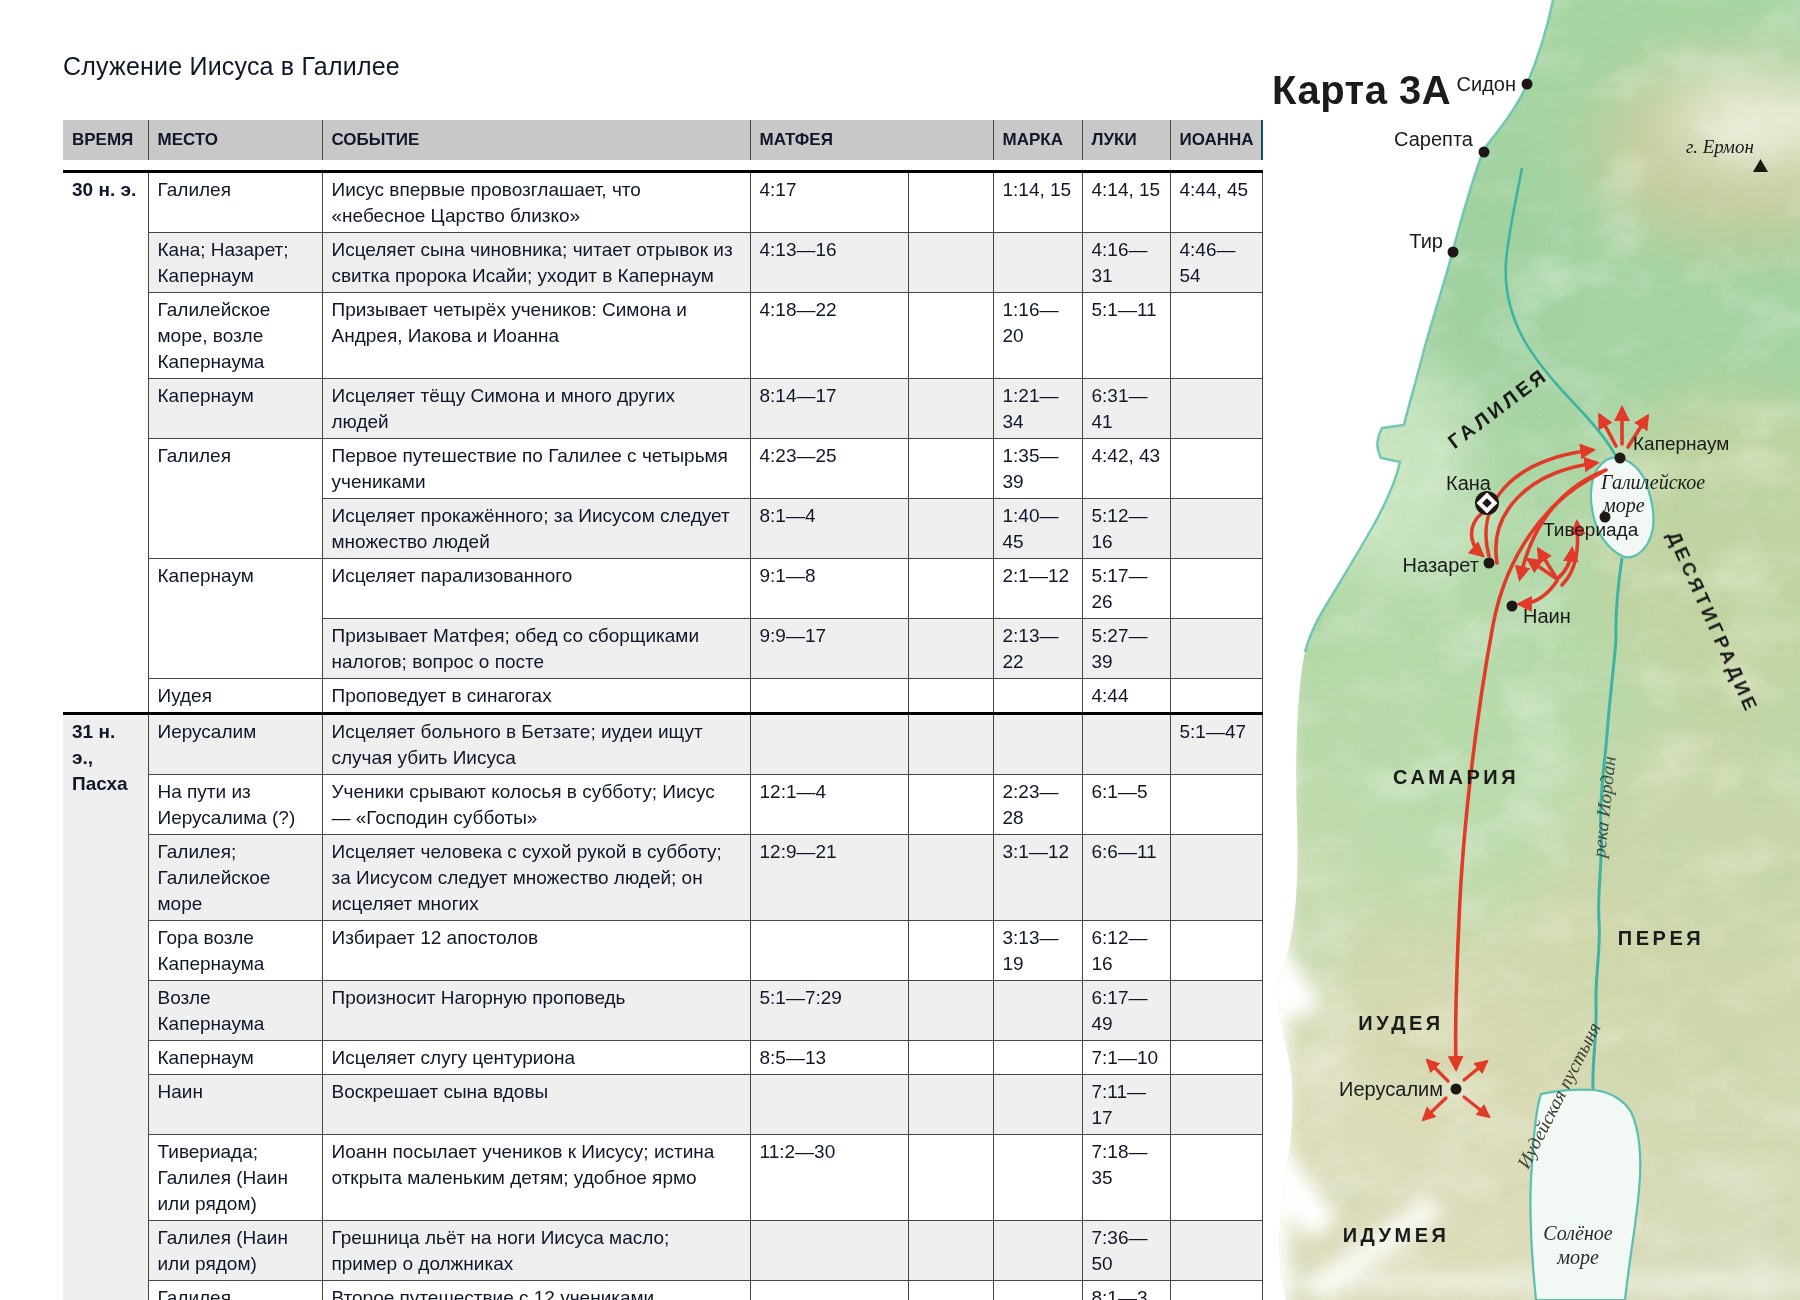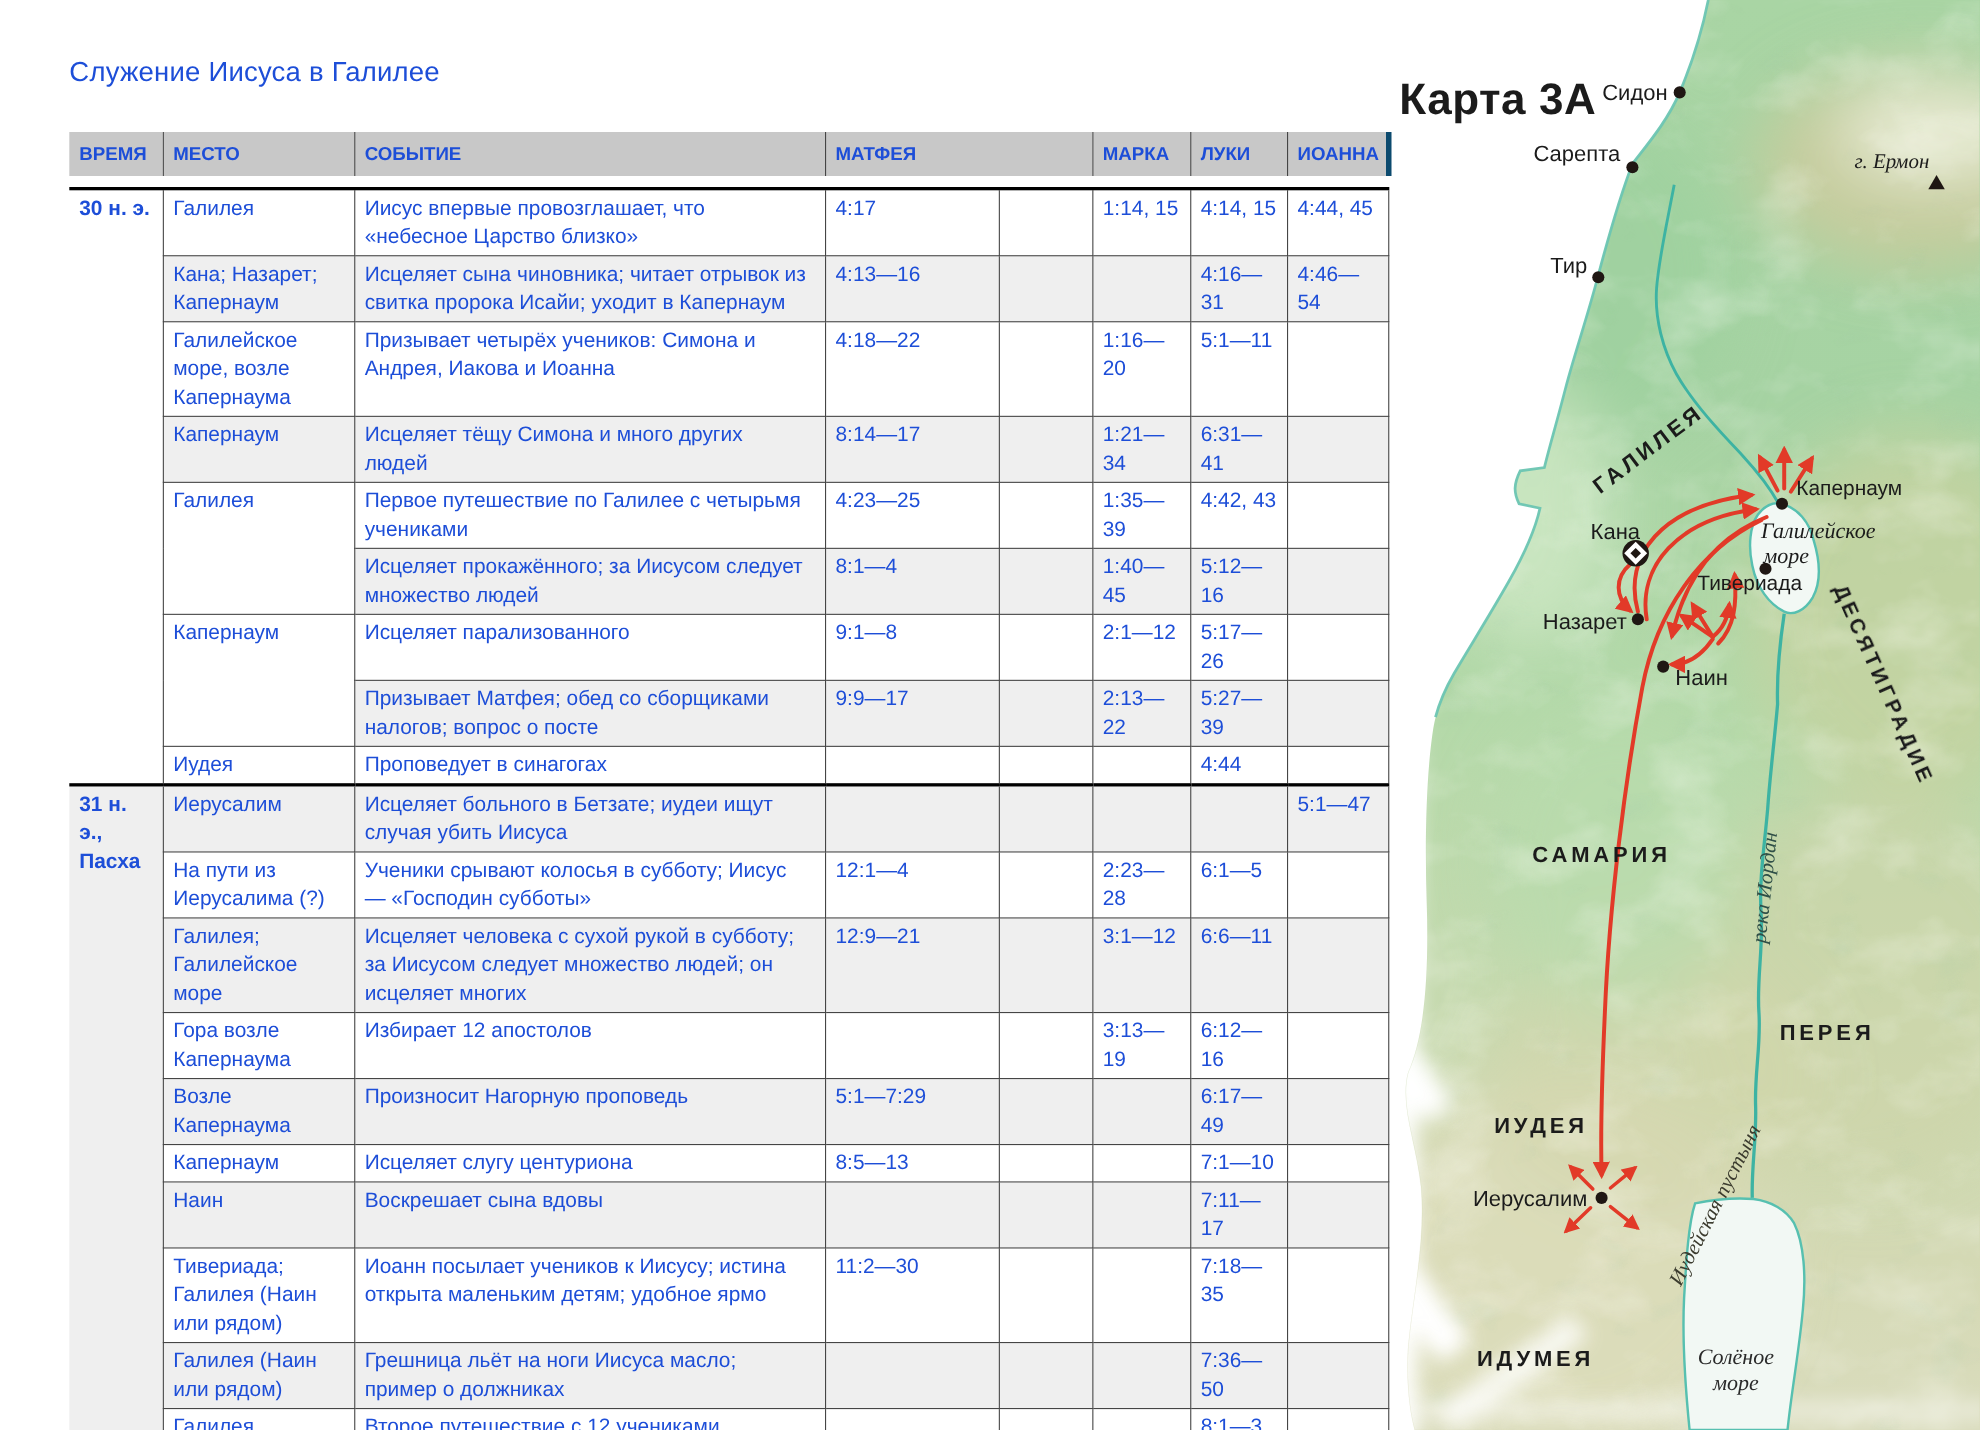--- a/index.html
+++ b/index.html
@@ -1,27 +1,27 @@
 <!DOCTYPE html>
 <html><head>
 <meta charset="utf-8">
 <style>
   html,body{margin:0;padding:0;background:#fff;}
   .page{position:relative;width:1800px;height:1300px;overflow:hidden;
-        font-family:"Liberation Sans","DejaVu Sans",sans-serif;color:#1d4ed8;background:#fff;}
+        font-family:"Liberation Sans","DejaVu Sans",sans-serif;color:#0f172a;background:#fff;}
   #map-svg{position:absolute;left:0;top:0;z-index:0;}
   h1.doc-title{position:absolute;left:63px;top:52px;margin:0;font-size:25px;font-weight:normal;
                letter-spacing:.2px;z-index:2;}
   .tablewrap{position:absolute;left:63px;top:120px;width:1199px;z-index:2;}
   table.ev{border-collapse:collapse;table-layout:fixed;width:1199px;font-size:19px;line-height:26px;}
   table.ev td,table.ev th{vertical-align:top;padding:4px 9px 3px 9px;overflow:hidden;}
   table.ev th{background:#c8c8c8;font-size:17px;font-weight:bold;text-align:left;height:30px;
               border-left:1px solid #454545;border-top:none;border-bottom:none;padding-top:7px;}
   table.ev th:first-child{border-left:none;}
-  table.ev th:last-child{border-right:5px solid #0c4a6e;}
+  table.ev th:last-child{border-right:2px solid #0c4a6e;}
   table.ev tr.gap td{height:10px;padding:0;border:none;border-bottom:3px solid #000;background:#fff;}
   table.ev td{border:1px solid #454545;}
   table.ev td.c-time{border-left:none;background:#fff;font-weight:bold;}
   table.ev td.c-mt2{border-left:1px solid #c6c6c6;}
   table.ev td.c-jn{border-right:1px solid #454545;}
   table.ev tr.shade td{background:#efefef;}
   table.ev td.white{background:#fff;}
   table.ev tr.era td{border-top:3px solid #000;}
   table.ev{border-bottom:3px solid #000;}
   table.ev td.c-event{padding-right:14px;}

